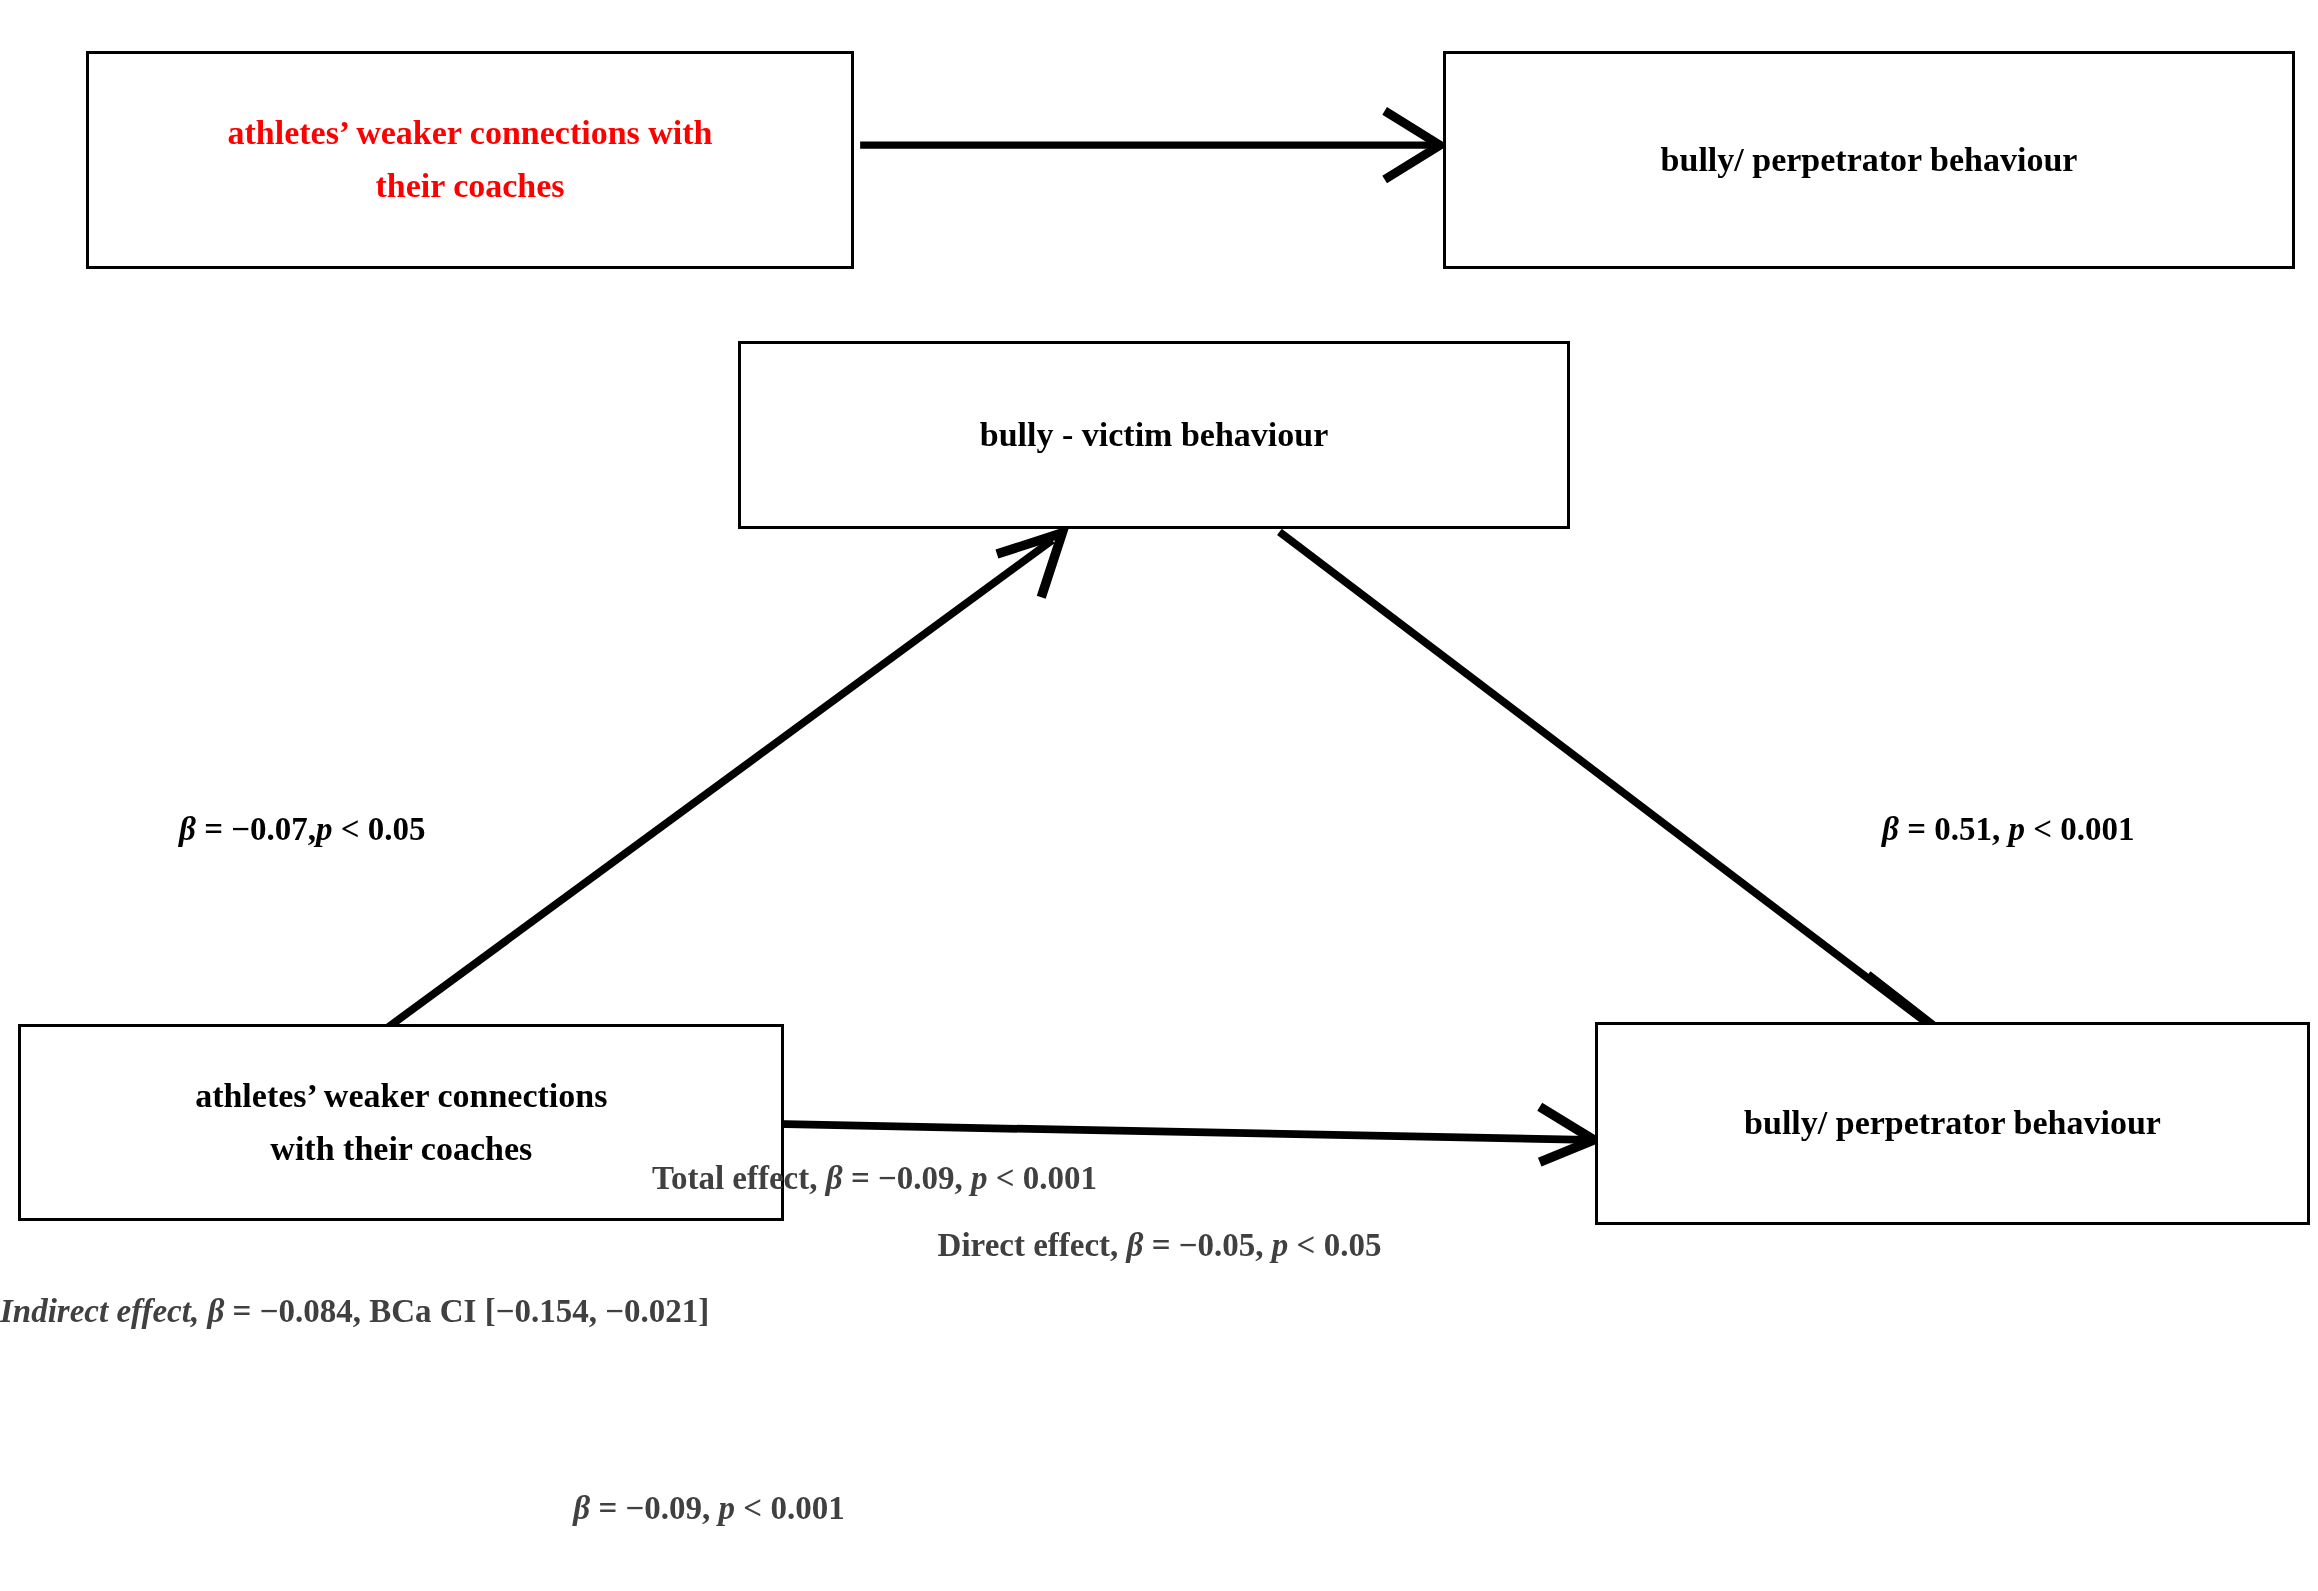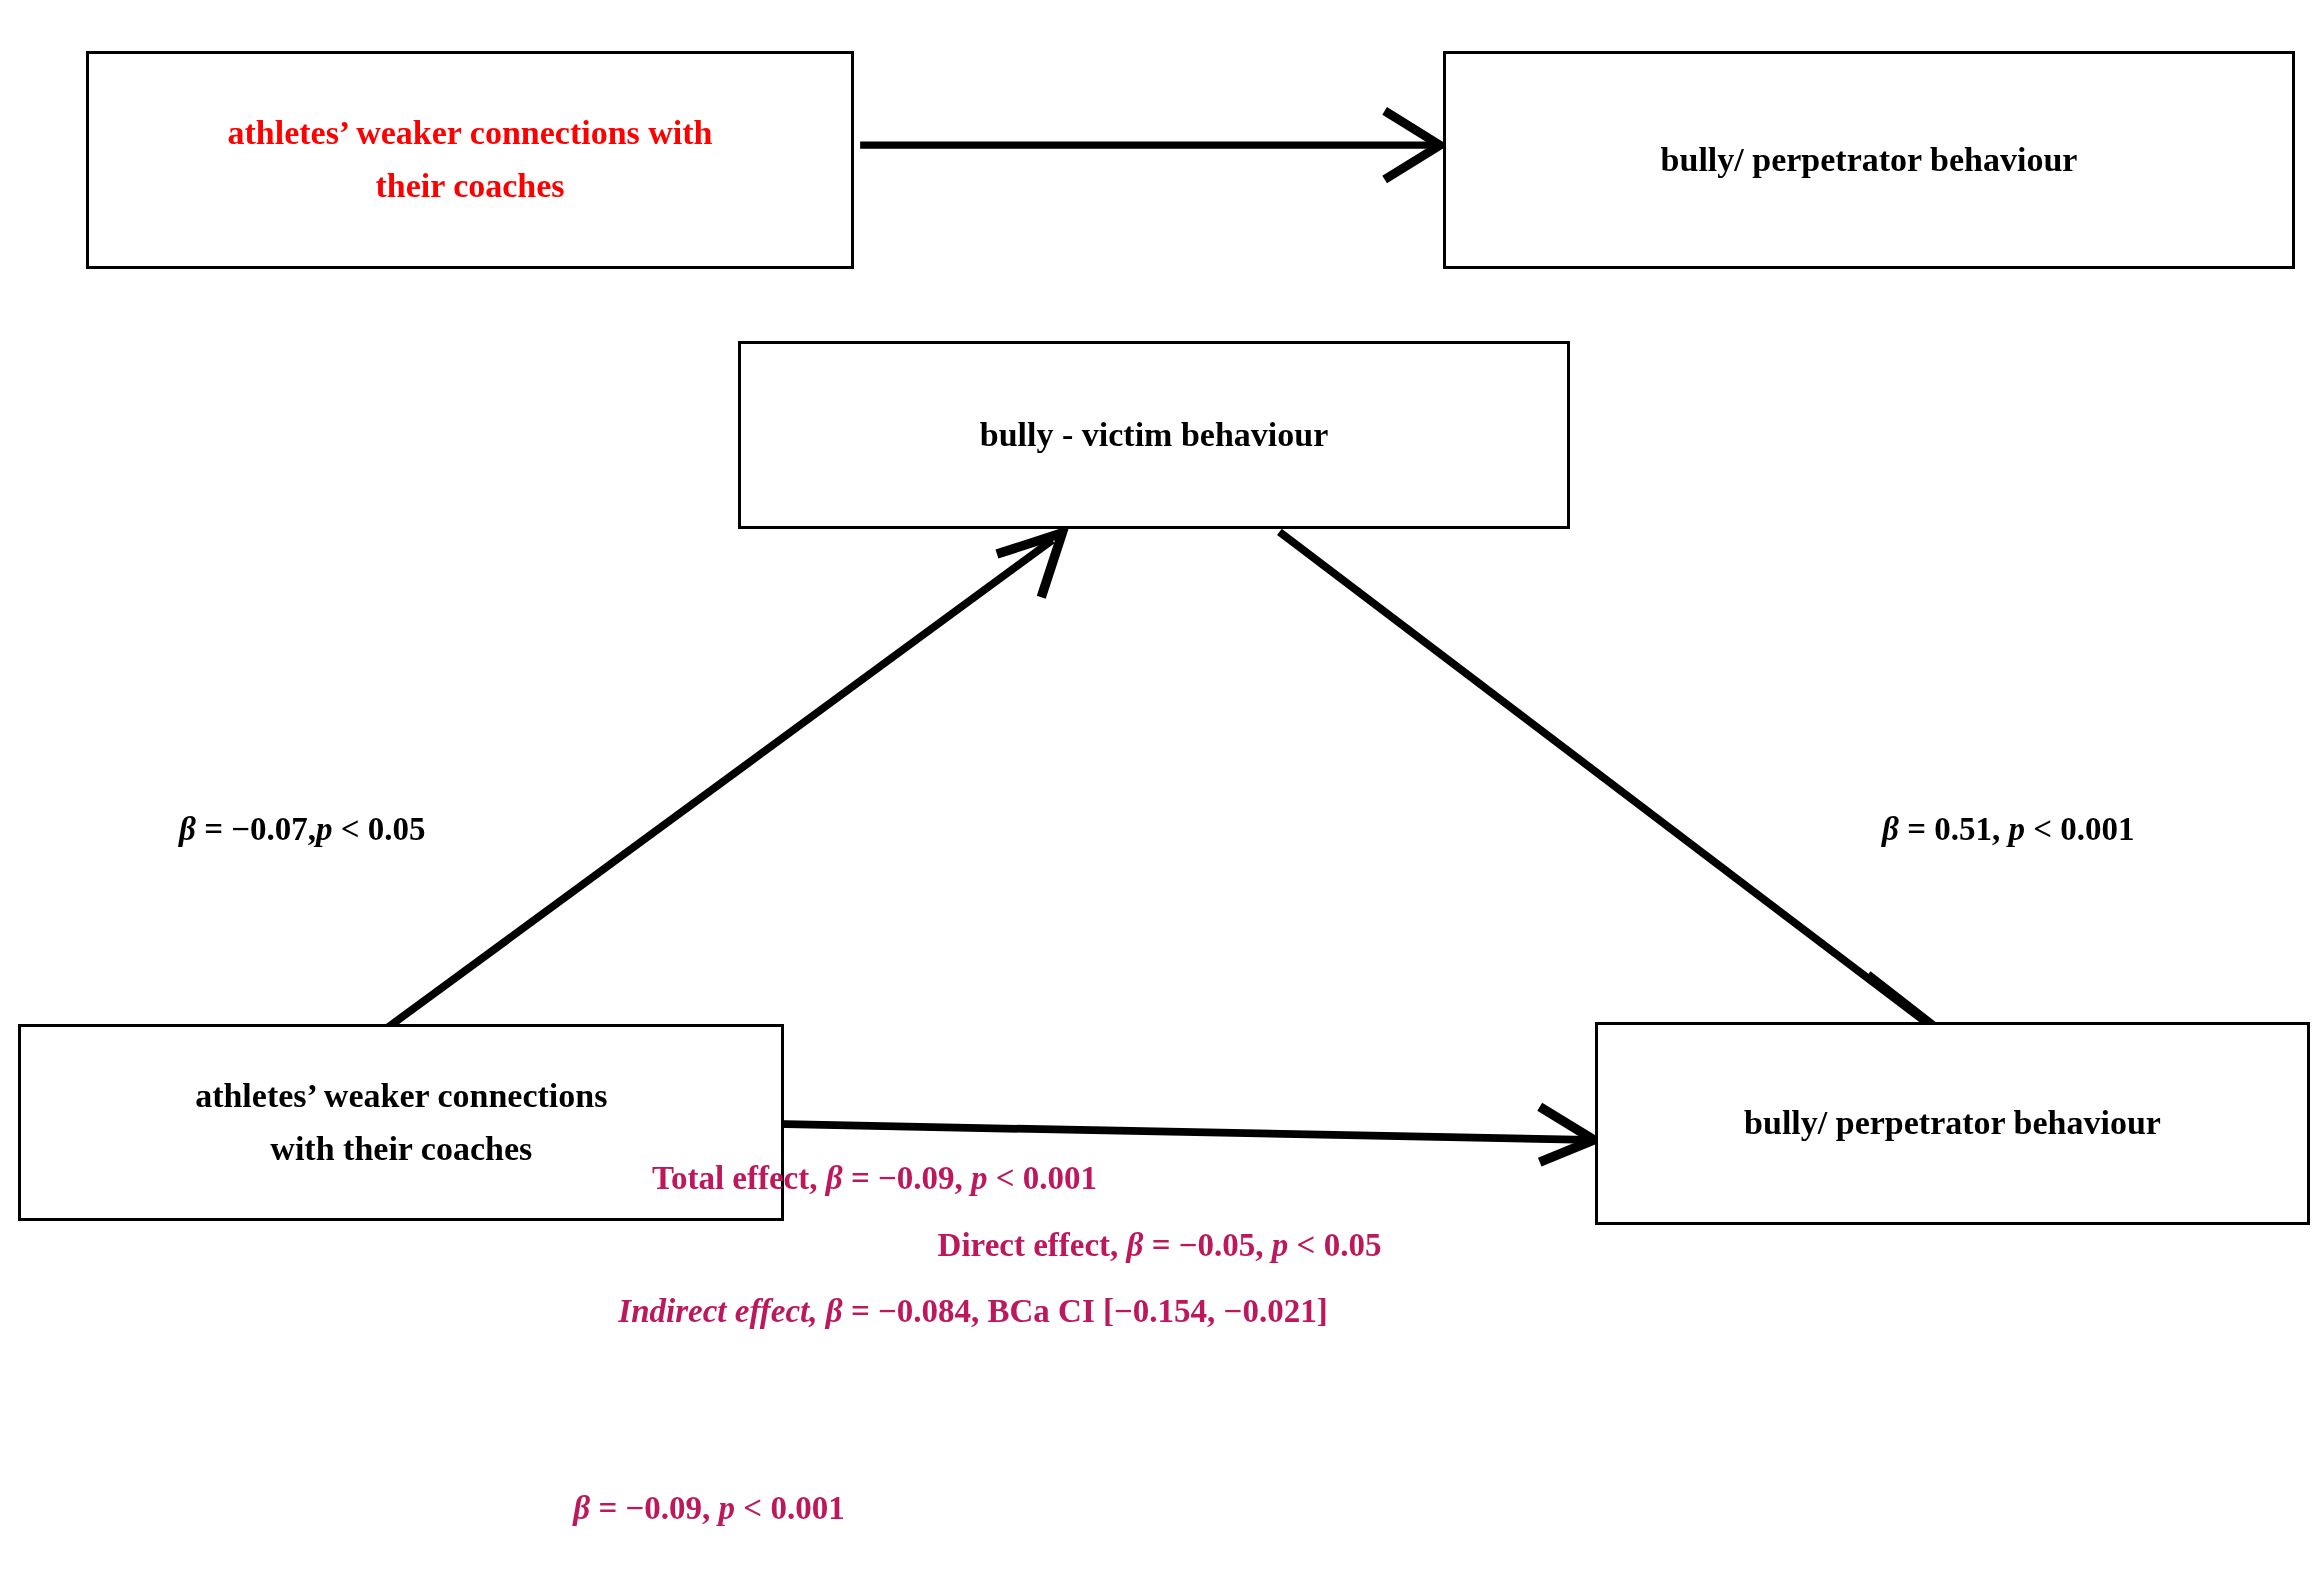--- a/index.html
+++ b/index.html
@@ -67,27 +67,27 @@
     color: #000000;
     white-space: nowrap;
     margin-left: 32px;
   }
   #label-a-path { left: 147px;  top: 811px; }
   #label-b-path { left: 1850px; top: 811px; }
 
   .effect-line {
     position: absolute;
     font-size: 33px;
-    color: #be185d;
+    color: #404040;
     white-space: nowrap;
     text-align: center;
   }
   #effect-total    { left: 0; top: 1160px;  width: 2319px; text-align: center; padding-right: 570px; box-sizing: border-box; }
   #effect-direct   { left: 0; top: 1227px;  width: 2319px; text-align: center; box-sizing: border-box; }
-  #effect-indirect { left: 0; top: 1293px;  width: 1946px; text-align: center; box-sizing: border-box; font-style: italic; }
+  #effect-indirect { left: 0; top: 1293px;  width: 1946px; text-align: left; box-sizing: border-box; font-style: italic; }
   #effect-bottom   { left: 0; top: 1490px;  width: 2005px; text-align: center; padding-right: 587px; box-sizing: border-box; }
 
   .it { font-style: italic; }
   .up { font-style: normal; }
 </style>
 </head>
 <body>
 
 <div id="canvas">
 

